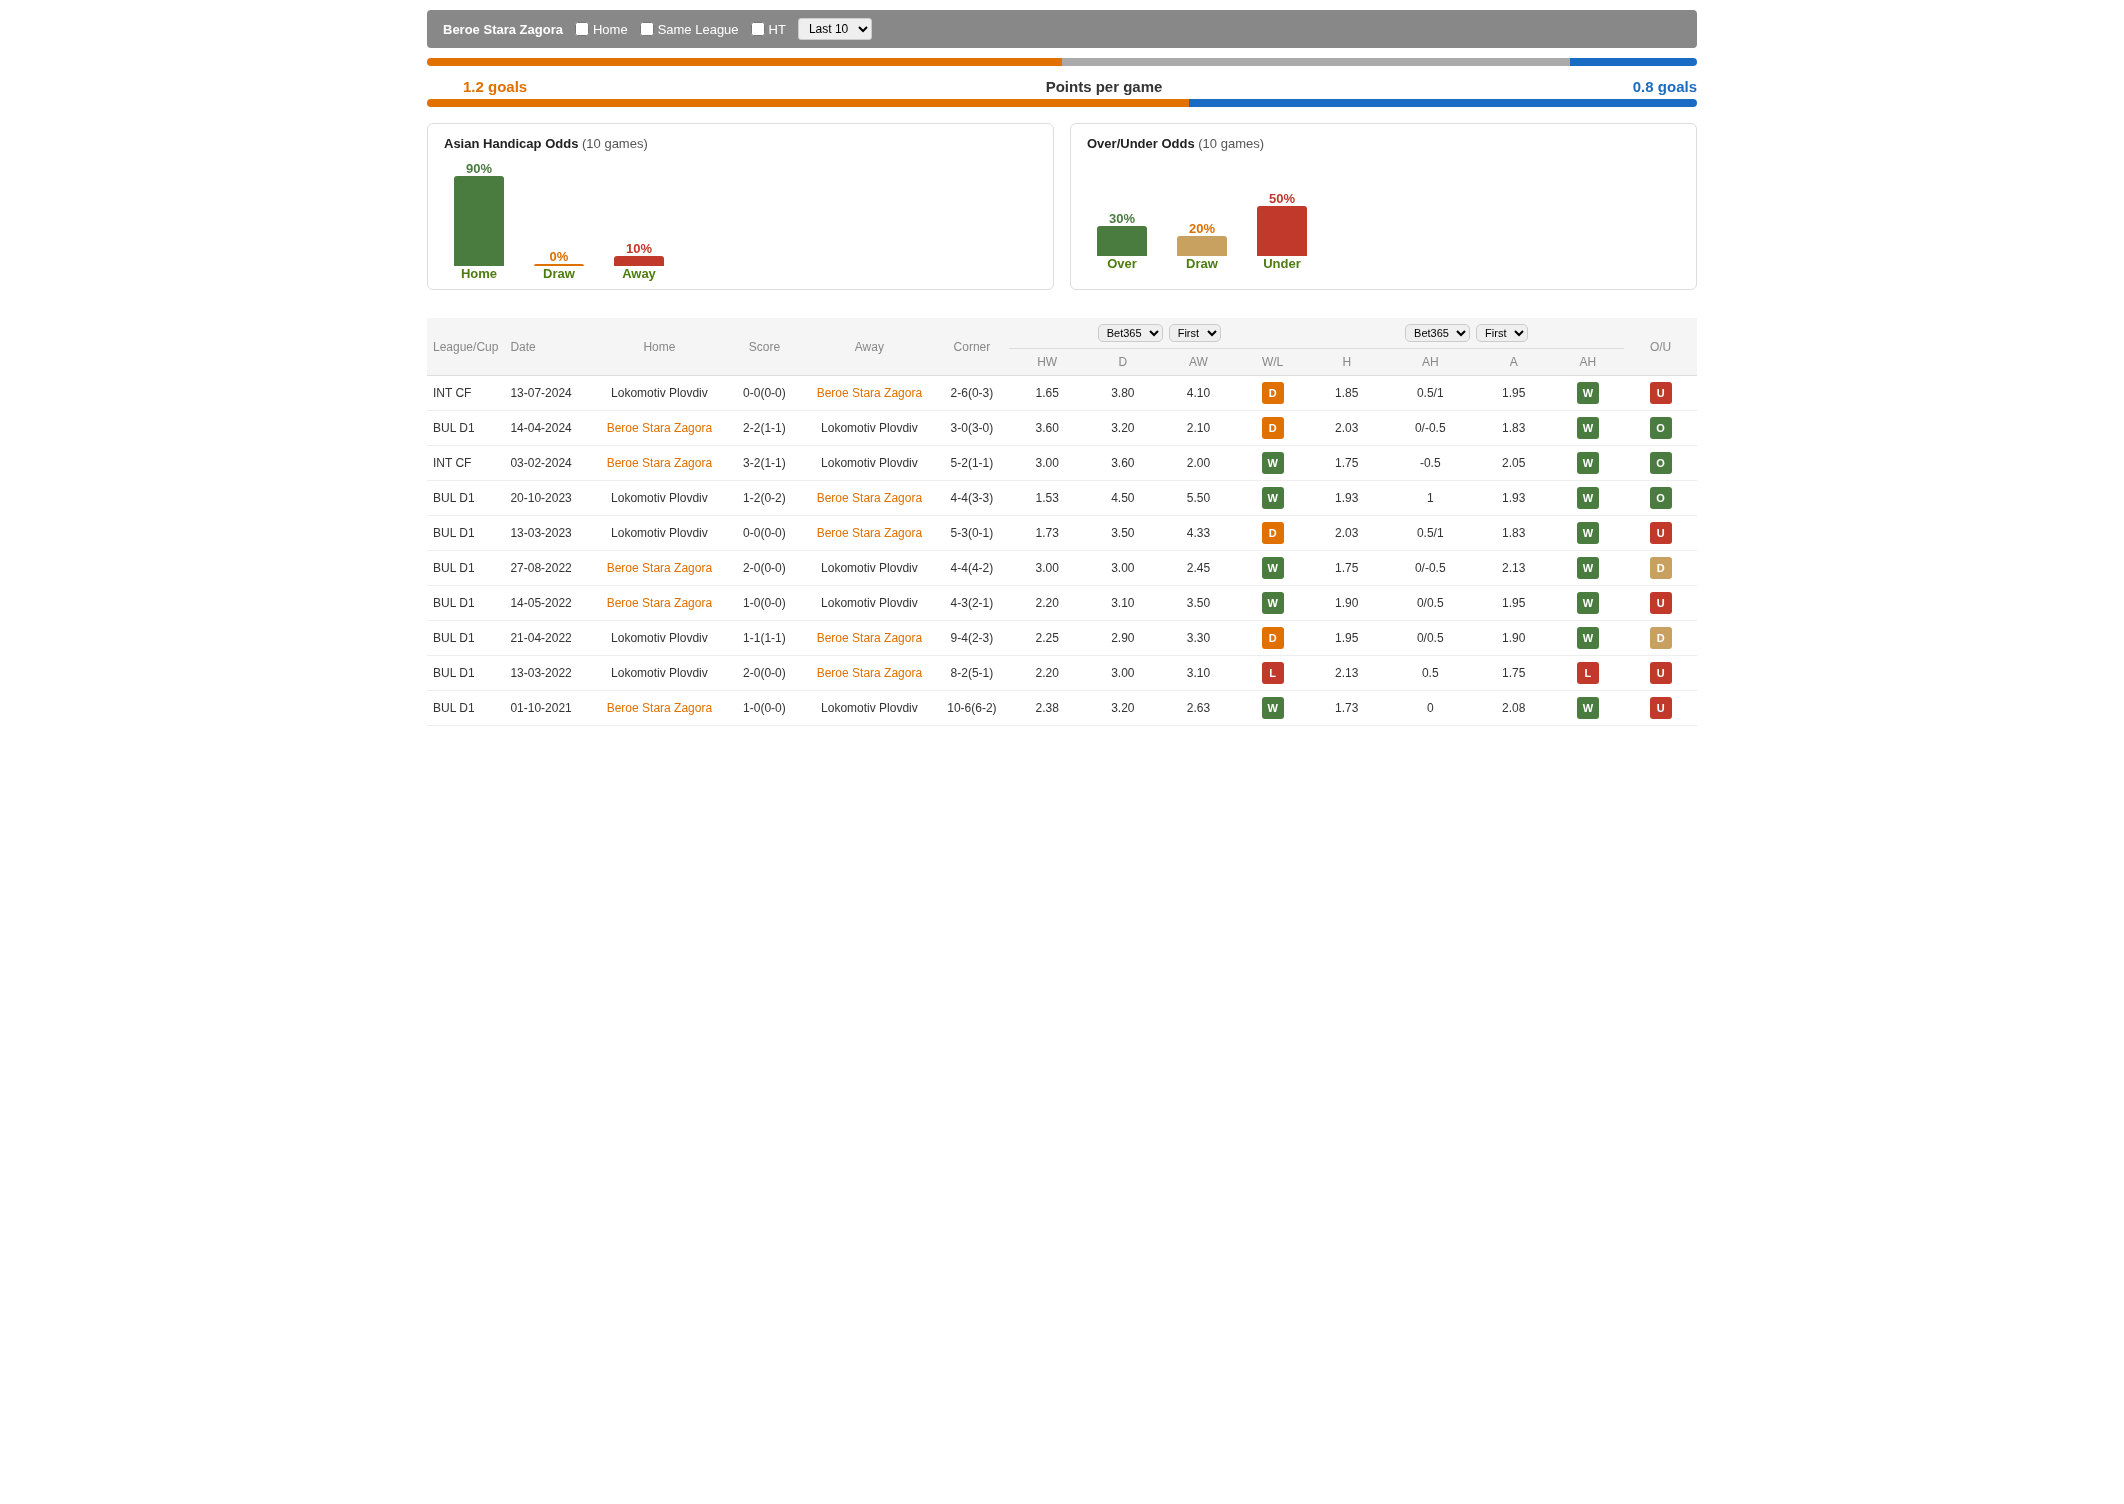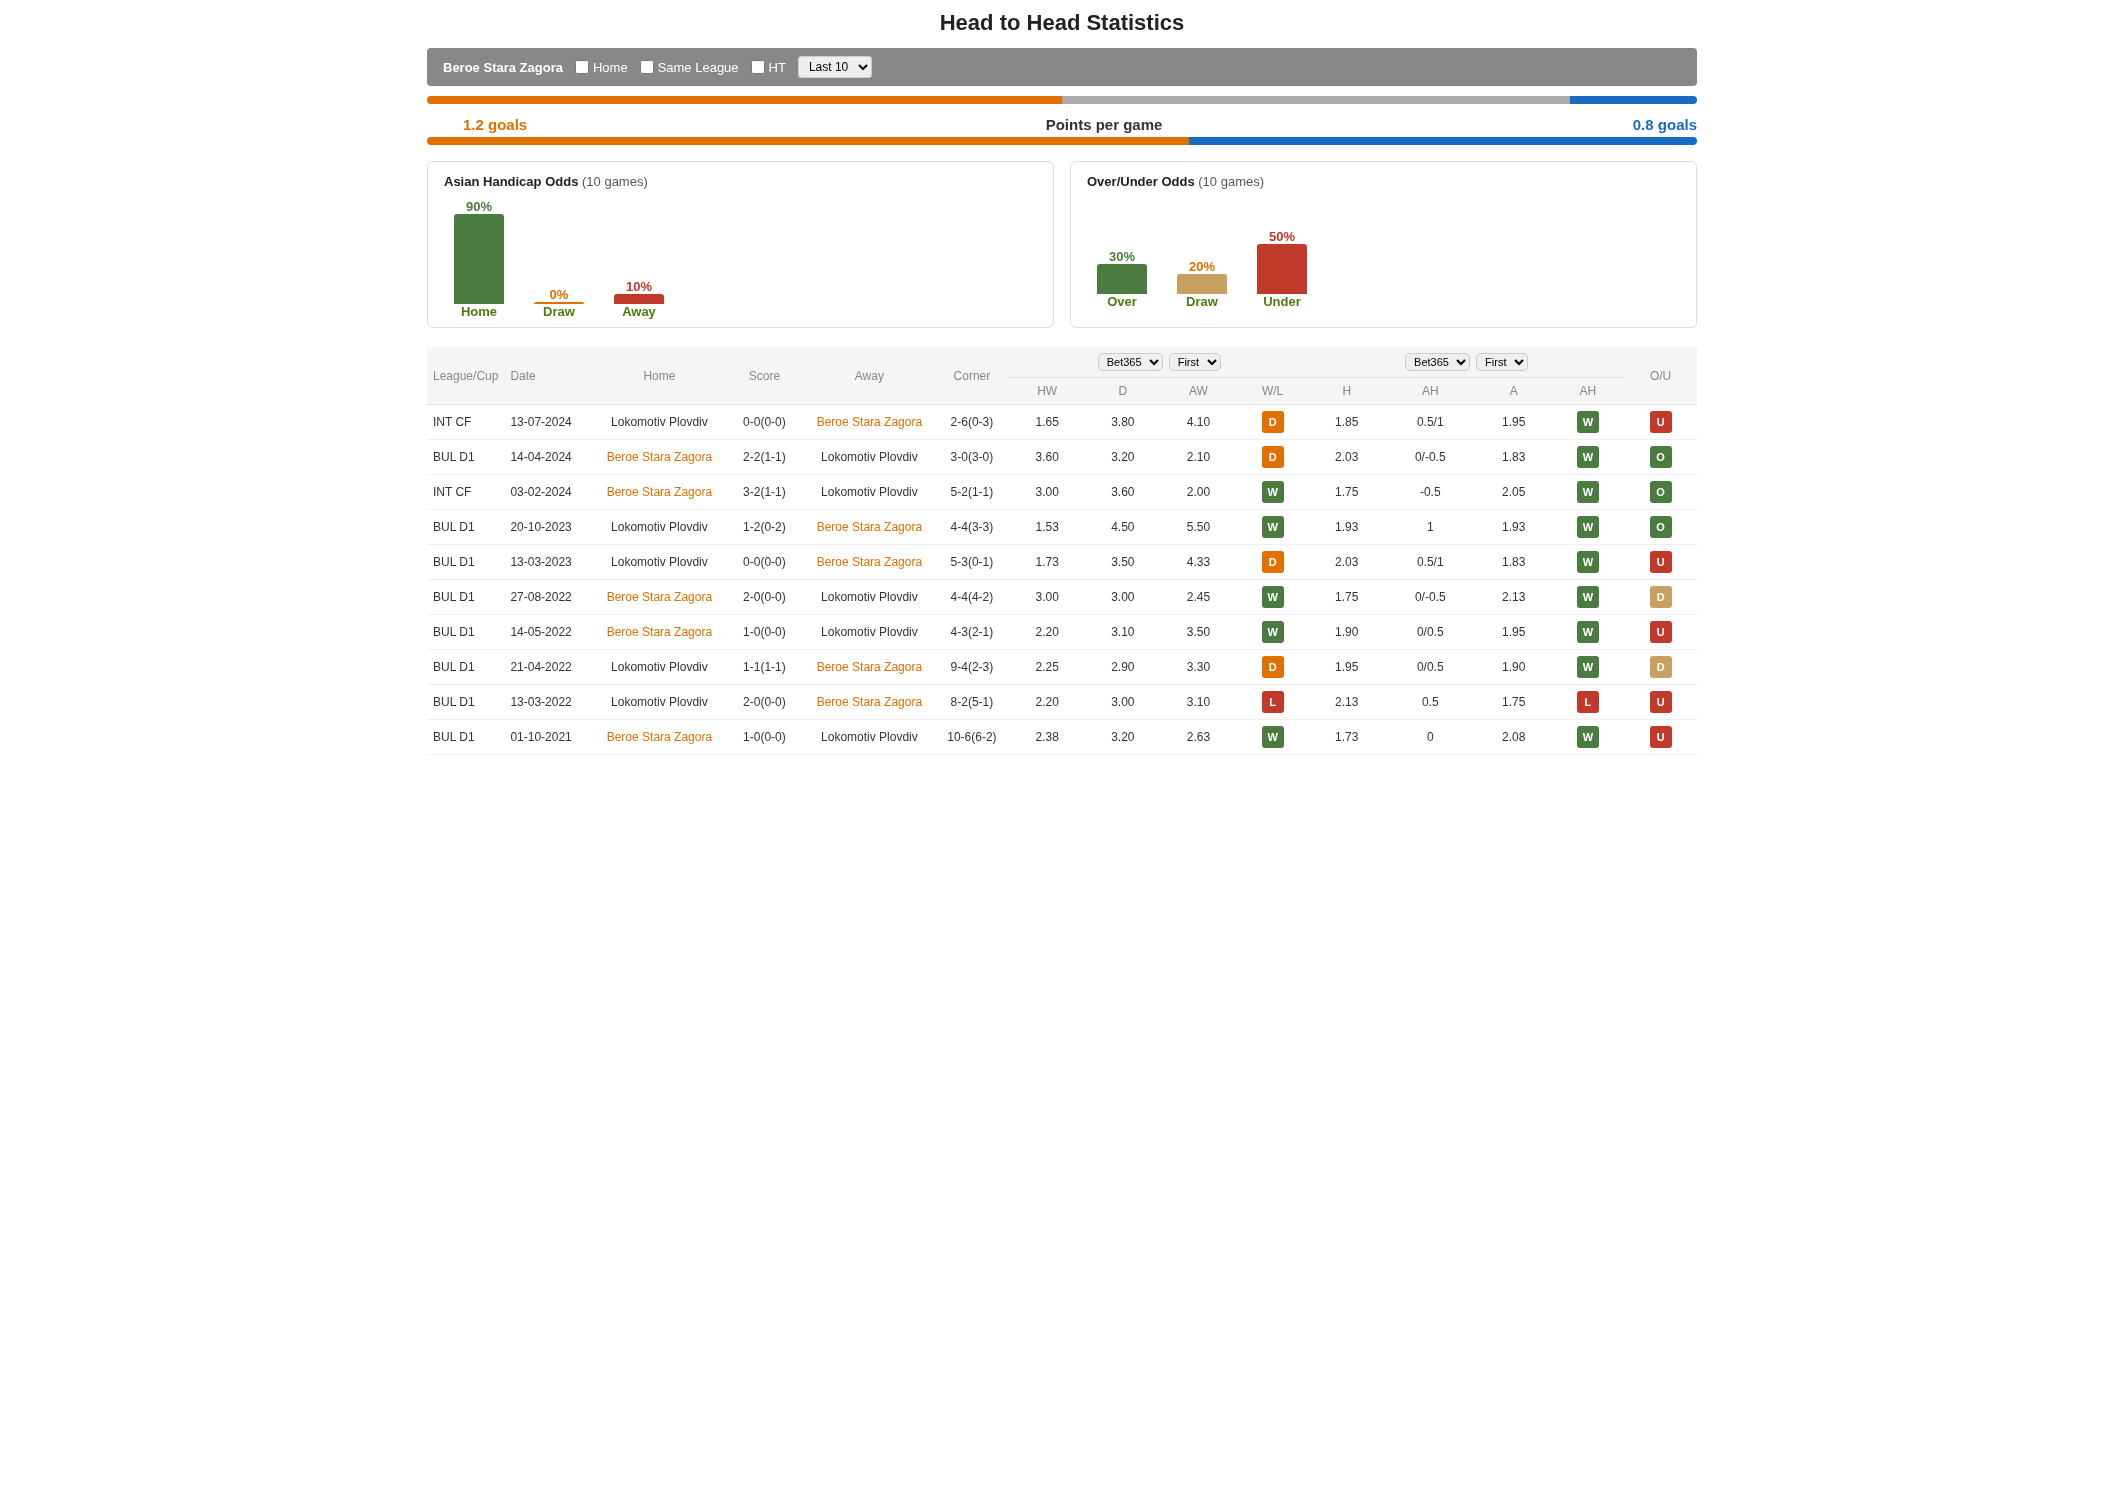--- a/index.html
+++ b/index.html
@@ -26,21 +26,21 @@
     
     .ppg-section { display: flex; align-items: center; justify-content: space-between; margin-bottom: 4px; }
     .ppg-left { color: #e07000; font-weight: bold; font-size: 15px; margin-left: 36px; }
     .ppg-center { font-weight: bold; font-size: 15px; color: #333; padding-left: 48px; }
     .ppg-right { color: #1a6bc4; font-weight: bold; font-size: 15px; }
     .ppg-bar-row { display: flex; height: 8px; border-radius: 4px; overflow: hidden; margin-bottom: 16px; }
     .ppg-home { background: #e07000; }
     .ppg-away { background: #1a6bc4; }
 
     
-    .odds-panels { display: flex; gap: 16px; margin-bottom: 19px; }
+    .odds-panels { display: flex; gap: 16px; margin-bottom: 28px; }
     .odds-panel { flex: 1; border: 1px solid #ddd; border-radius: 6px; padding: 12px 16px 8px; }
     .odds-panel-title { font-size: 13px; color: #555; margin-bottom: 10px; }
     .odds-panel-title strong { color: #222; }
     .bar-chart { display: flex; align-items: flex-end; gap: 30px; padding: 0 10px; min-height: 110px; }
     .bar-item { display: flex; flex-direction: column; align-items: center; }
     .bar-pct { font-weight: bold; font-size: 13px; }
     .bar-rect { width: 50px; border-radius: 3px 3px 0 0; }
     .bar-label { font-weight: bold; font-size: 13px; color: #4d7c0f; text-align: center; }
     .bar-green { background: #4a7c3f; }
     .bar-orange { background: #e07000; }
@@ -72,21 +72,20 @@
     .col-away { width: 130px; text-align: left; }
     .col-corner { width: 75px; }
 
     .td-home { text-align: right; padding-right: 8px; }
     .td-away { text-align: left; padding-left: 8px; }
   </style>
 </head>
 <body>
 
 <div class="container">
-  <h1>Head to Head Statistics</h1>
 
   <div class="filter-bar">
     <span style="font-weight:bold;">Beroe Stara Zagora</span>
     <label>
       <input type="checkbox" style="">
       <span>Home</span>
     </label>
     <label>
       <input type="checkbox" style="">
       <span>Same League</span>

